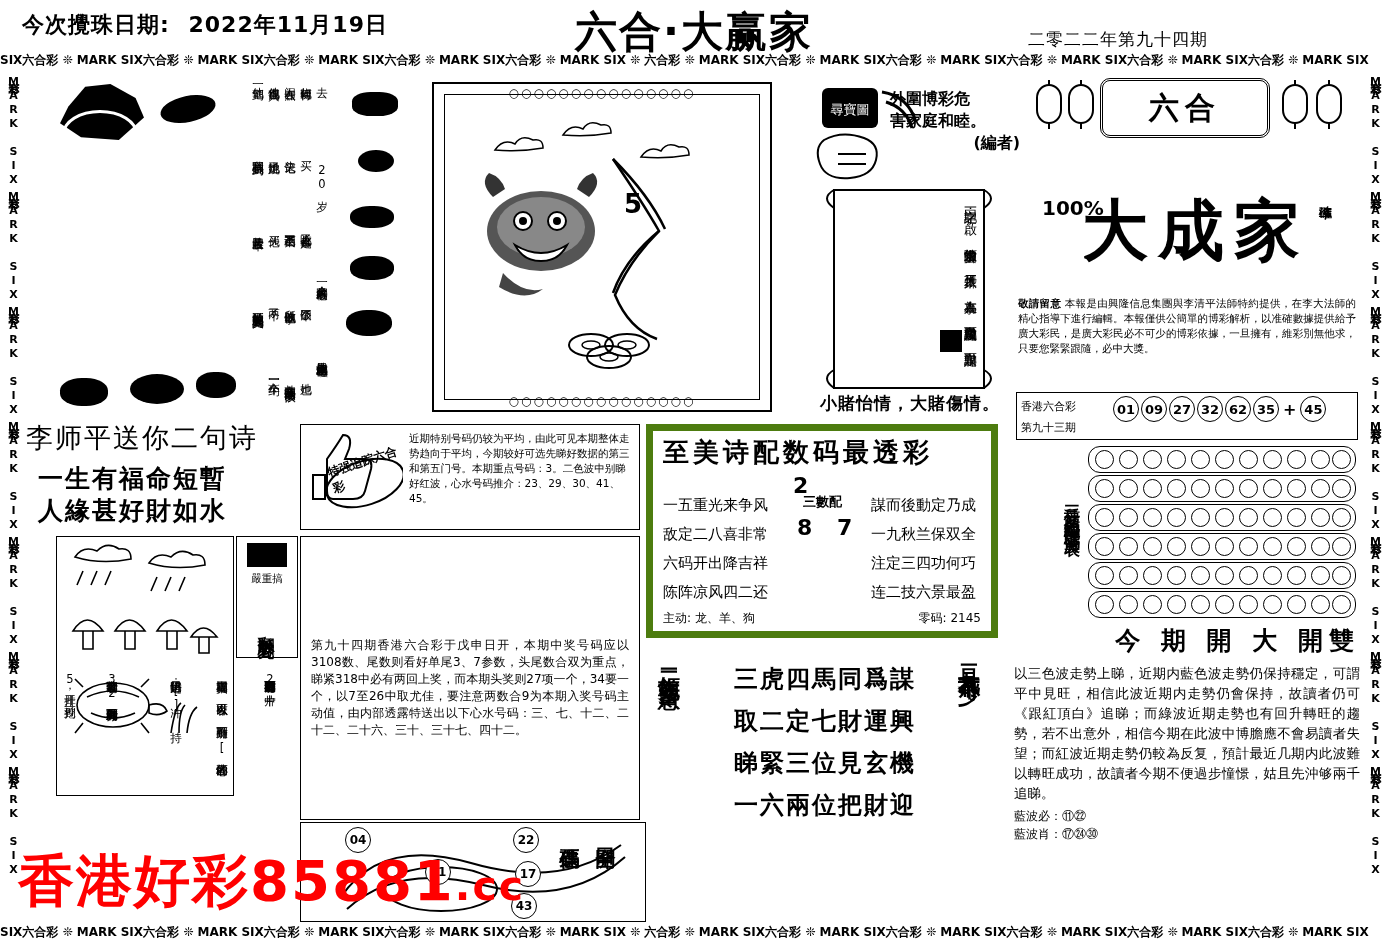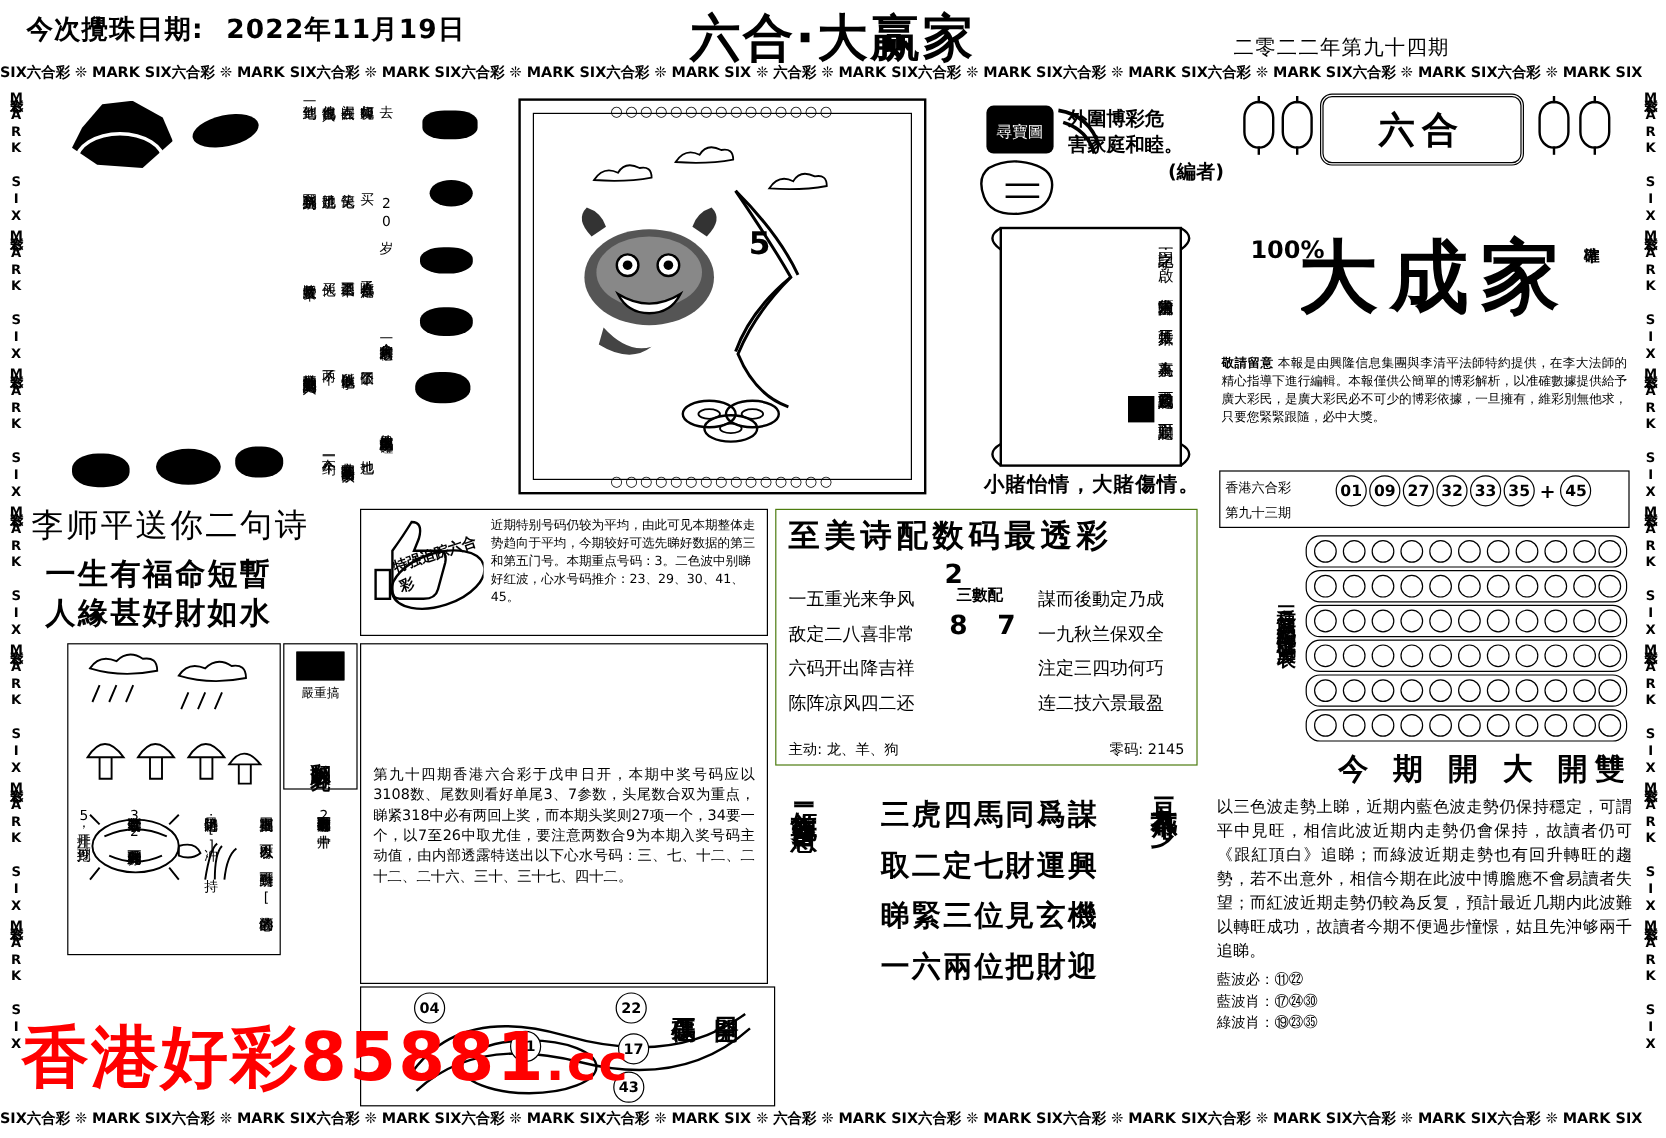--- a/index.html
+++ b/index.html
@@ -96,21 +96,21 @@
   .pic-box { position:absolute; left:56px; top:536px; width:178px; height:260px; border:1px solid #000; }
   .fanban { position:absolute; left:236px; top:536px; width:62px; height:122px; border:1px solid #000; text-align:center; }
   .fanban .sq { width:40px; height:24px; border:1px solid #000; background:#000; margin:6px auto 4px; }
   .fanban .t { writing-mode:vertical-rl; text-orientation:upright; font-size:17px; font-weight:bold; margin:0 auto; height:80px; letter-spacing:2px; }
 
   .vtext-block { position:absolute; writing-mode:vertical-rl; text-orientation:upright; font-size:11.5px; line-height:16px; }
 
   
   .midbox1 { position:absolute; left:300px; top:424px; width:340px; height:106px; border:1px solid #000; }
   .midbox2 { position:absolute; left:300px; top:536px; width:340px; height:284px; border:1px solid #000; }
-  .lucky { position:absolute; left:646px; top:424px; width:352px; height:214px; border:1px solid #4d7c0f; }
+  .lucky { position:absolute; left:646px; top:424px; width:352px; height:214px; border:7px solid #4d7c0f; }
   .chamagame { position:absolute; left:702px; top:644px; width:246px; height:276px; }
   .bottomnums { position:absolute; left:300px; top:822px; width:346px; height:100px; border:1px solid #000; }
 
   .ellipse-title { width:190px; height:54px; border:3px double #000; border-radius:50%; display:flex; align-items:center; justify-content:center;
                    font-size:27px; font-weight:bold; letter-spacing:4px; margin:0 auto; }
 
   .vpoem { writing-mode:vertical-rl; text-orientation:upright; font-size:22px; font-weight:bold; line-height:34px; letter-spacing:3px; }
 
   .wm { position:absolute; left:18px; bottom:28px; font-size:56px; font-weight:bold; color:#ff0000; letter-spacing:2px;
         font-family:"DejaVu Sans", sans-serif; z-index:30; }
@@ -241,21 +241,21 @@
   <div class="results">
     <div class="lbl">
       <div>香港六合彩</div>
       <div>第九十三期</div>
     </div>
     <div class="balls">
       <div class="ball">01</div>
       <div class="ball">09</div>
       <div class="ball">27</div>
       <div class="ball">32</div>
-      <div class="ball">33</div>
+      <div class="ball">62</div>
       <div class="ball">35</div>
       <div class="plus">+</div>
       <div class="ball">45</div>
     </div>
   </div>
 
   <div class="ctable">
 
     <div class="side" style="top:46px;">三種顏色編配號碼波表</div>
     <div class="rows">
@@ -339,21 +339,20 @@
       </div>
     </div>
   </div>
 
   <div class="rightcol">
     <div class="rc-title">今 期 開 大  開雙</div>
     <div class="rc-body">以三色波走勢上睇，近期内藍色波走勢仍保持穩定，可謂平中見旺，相信此波近期内走勢仍會保持，故讀者仍可《跟紅頂白》追睇；而綠波近期走勢也有回升轉旺的趨勢，若不出意外，相信今期在此波中博膽應不會易讀者失望；而紅波近期走勢仍較為反复，預計最近几期内此波難以轉旺成功，故讀者今期不便過步憧憬，姑且先沖够兩千追睇。</div>
     <div class="rc-foot">
       <div>藍波必：⑪㉒</div>
       <div>藍波肖：⑰㉔㉚</div>
-      <div>綠波肖：⑲㉓㉟</div>
     </div>
   </div>
 
   <div class="slogan-box">
     <div class="l1">李师平送你二句诗</div>
     <div class="l2">一生有福命短暫</div>
     <div class="l3">人緣甚好財如水</div>
   </div>
 
   <div class="pic-box">

